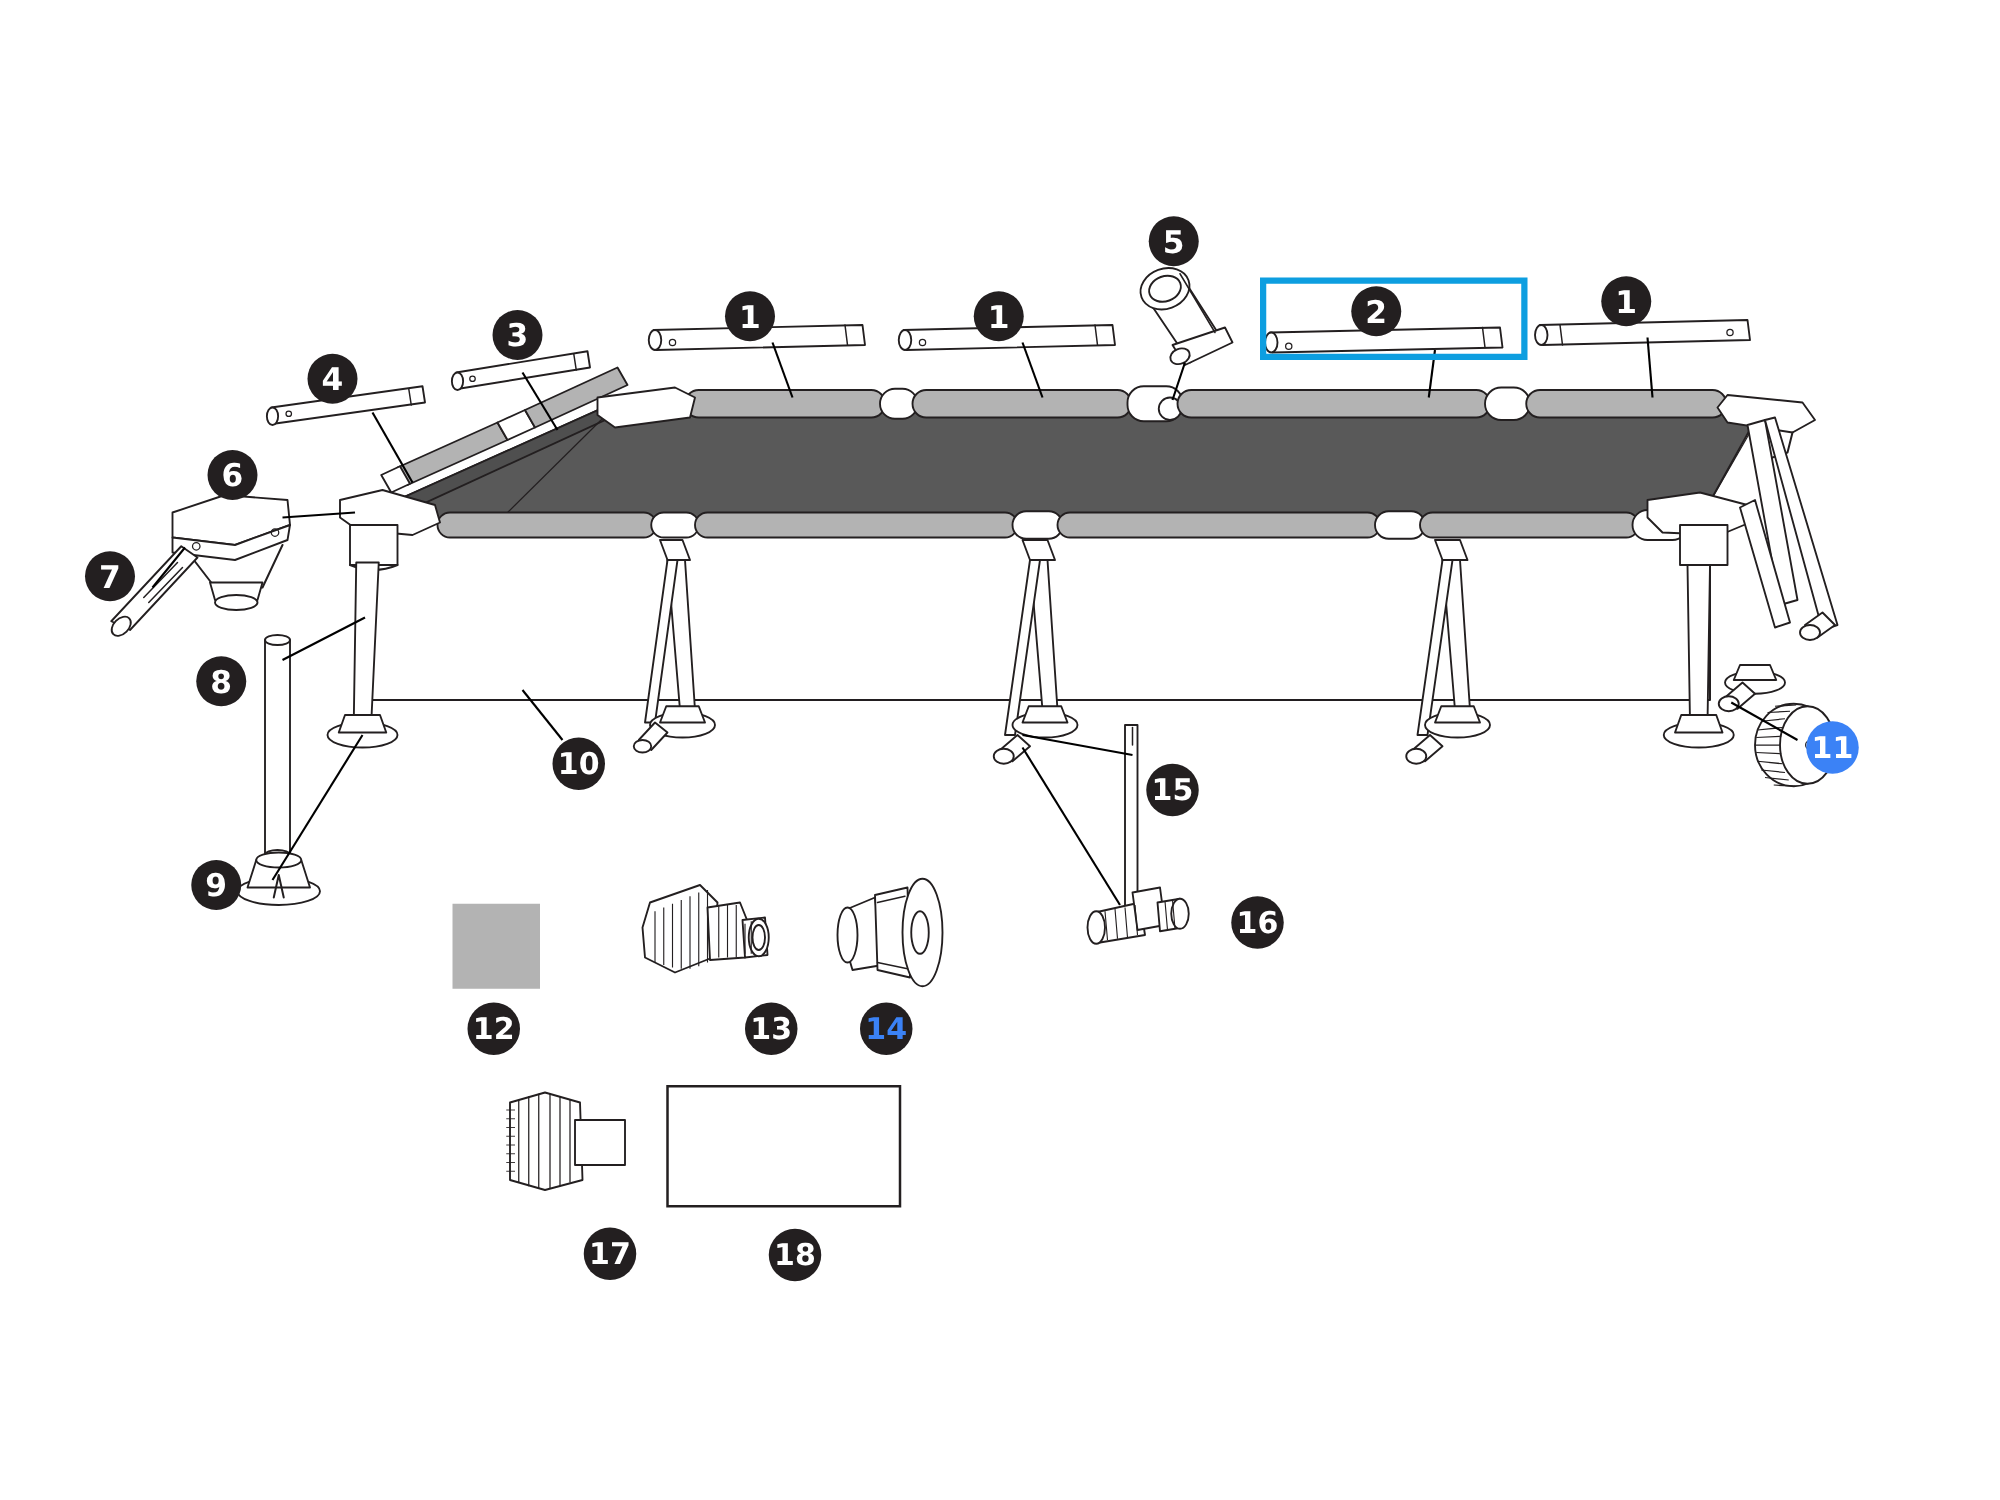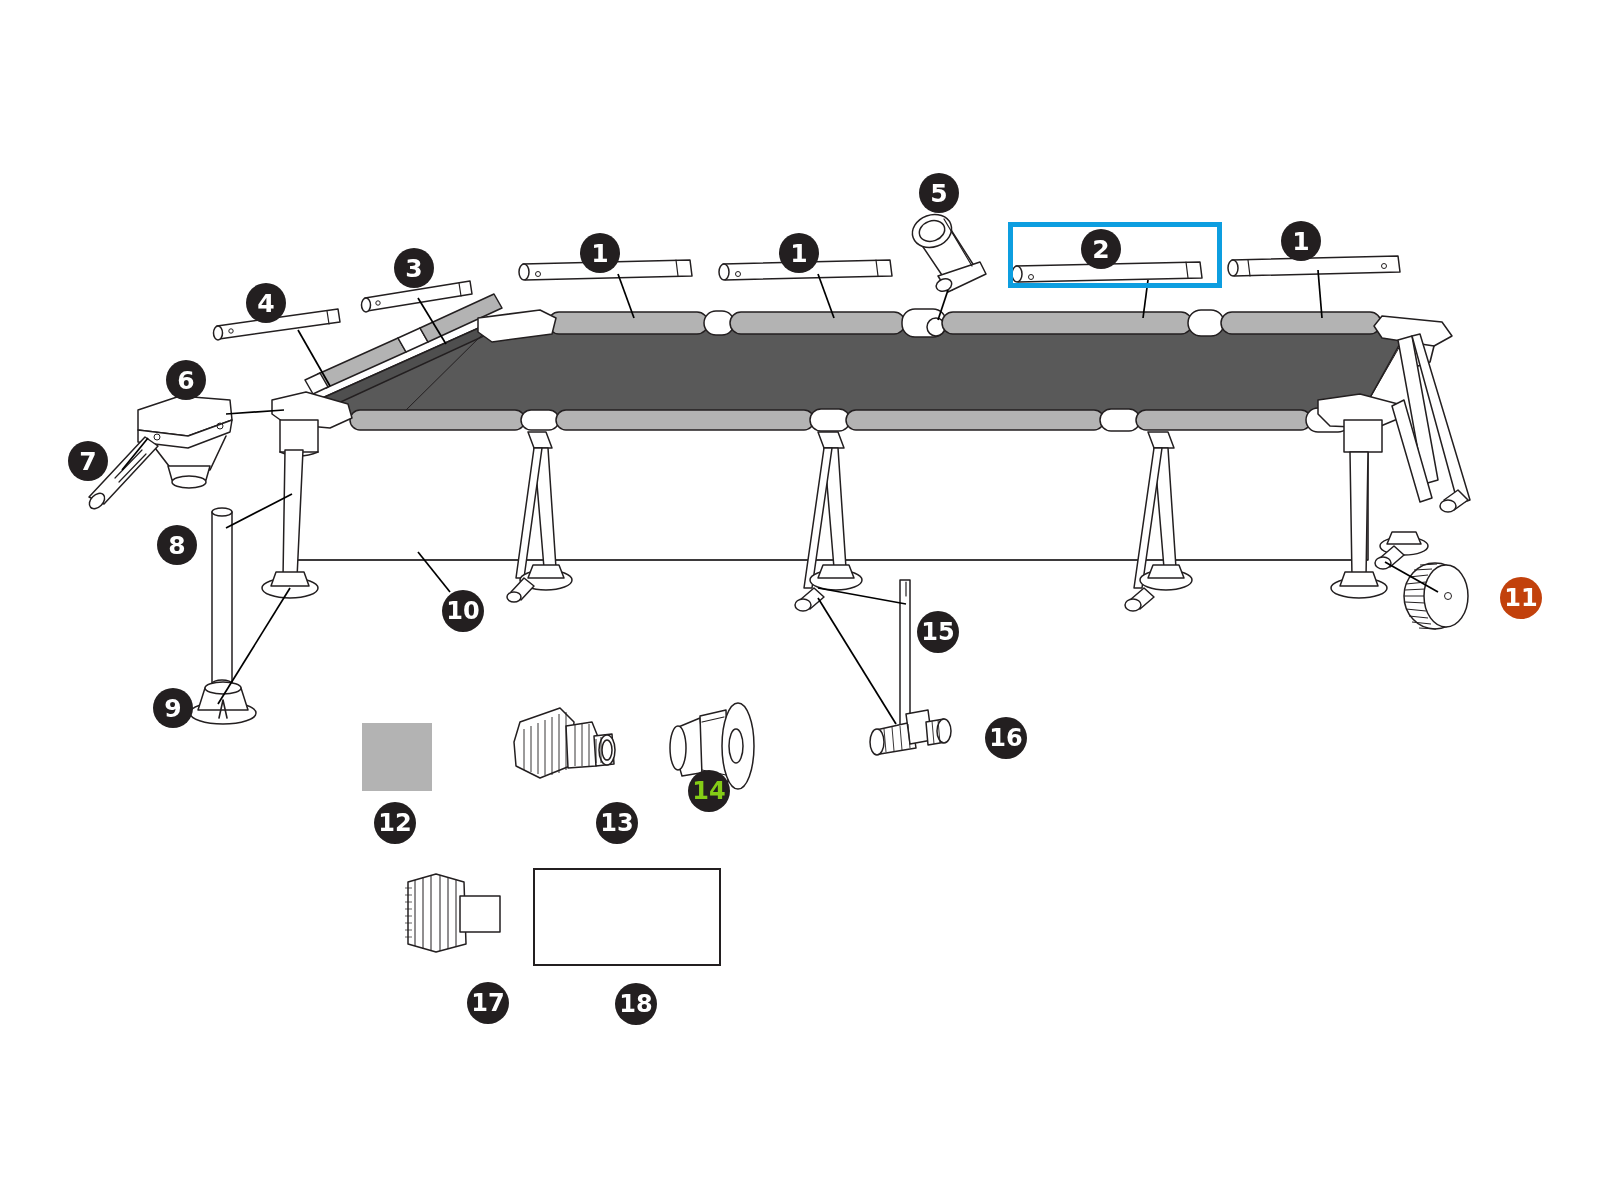--- a/index.html
+++ b/index.html
@@ -349,23 +349,23 @@
       <div class="badge sz1" style="left: 1301px; top: 241px; background: rgb(35, 31, 32); color: rgb(255, 255, 255);">1</div>
       <div class="badge sz1" style="left: 1101px; top: 249px; background: rgb(35, 31, 32); color: rgb(255, 255, 255);">2</div>
       <div class="badge sz1" style="left: 414px; top: 268px; background: rgb(35, 31, 32); color: rgb(255, 255, 255);">3</div>
       <div class="badge sz1" style="left: 266px; top: 303px; background: rgb(35, 31, 32); color: rgb(255, 255, 255);">4</div>
       <div class="badge sz1" style="left: 939px; top: 193px; background: rgb(35, 31, 32); color: rgb(255, 255, 255);">5</div>
       <div class="badge sz1" style="left: 186px; top: 380px; background: rgb(35, 31, 32); color: rgb(255, 255, 255);">6</div>
       <div class="badge sz1" style="left: 88px; top: 461px; background: rgb(35, 31, 32); color: rgb(255, 255, 255);">7</div>
       <div class="badge sz1" style="left: 177px; top: 545px; background: rgb(35, 31, 32); color: rgb(255, 255, 255);">8</div>
       <div class="badge sz1" style="left: 173px; top: 708px; background: rgb(35, 31, 32); color: rgb(255, 255, 255);">9</div>
       <div class="badge sz2" style="left: 463px; top: 611px; background: rgb(35, 31, 32); color: rgb(255, 255, 255);">10</div>
-      <div class="badge sz2" style="left: 1521px; top: 598px; background: #c2410c; color: rgb(255, 255, 255);">11</div>
+      <div class="badge sz2" style="left: 1466px; top: 598px; background: #3b82f6; color: rgb(255, 255, 255);">11</div>
       <div class="badge sz2" style="left: 395px; top: 823px; background: rgb(35, 31, 32); color: rgb(255, 255, 255);">12</div>
       <div class="badge sz2" style="left: 556px; top: 823px; background: rgb(35, 31, 32); color: rgb(255, 255, 255); margin-left: 40px;">13</div>
-      <div class="badge sz2" style="left: 709px; top: 791px; background: rgb(35, 31, 32); color: #84cc16;">14</div>
+      <div class="badge sz2" style="left: 709px; top: 823px; background: rgb(35, 31, 32); color: #3b82f6;">14</div>
       <div class="badge sz2" style="left: 938px; top: 632px; background: rgb(35, 31, 32); color: rgb(255, 255, 255);">15</div>
       <div class="badge sz2" style="left: 1006px; top: 738px; background: rgb(35, 31, 32); color: rgb(255, 255, 255);">16</div>
       <div class="badge sz2" style="left: 442px; top: 1003px; background: rgb(35, 31, 32); color: rgb(255, 255, 255); margin-left: 25px;">17</div>
       <div class="badge sz2" style="left: 636px; top: 1004px; background: rgb(35, 31, 32); color: rgb(255, 255, 255);">18</div>
     </div>
 
 </div>
 
 </body></html>

